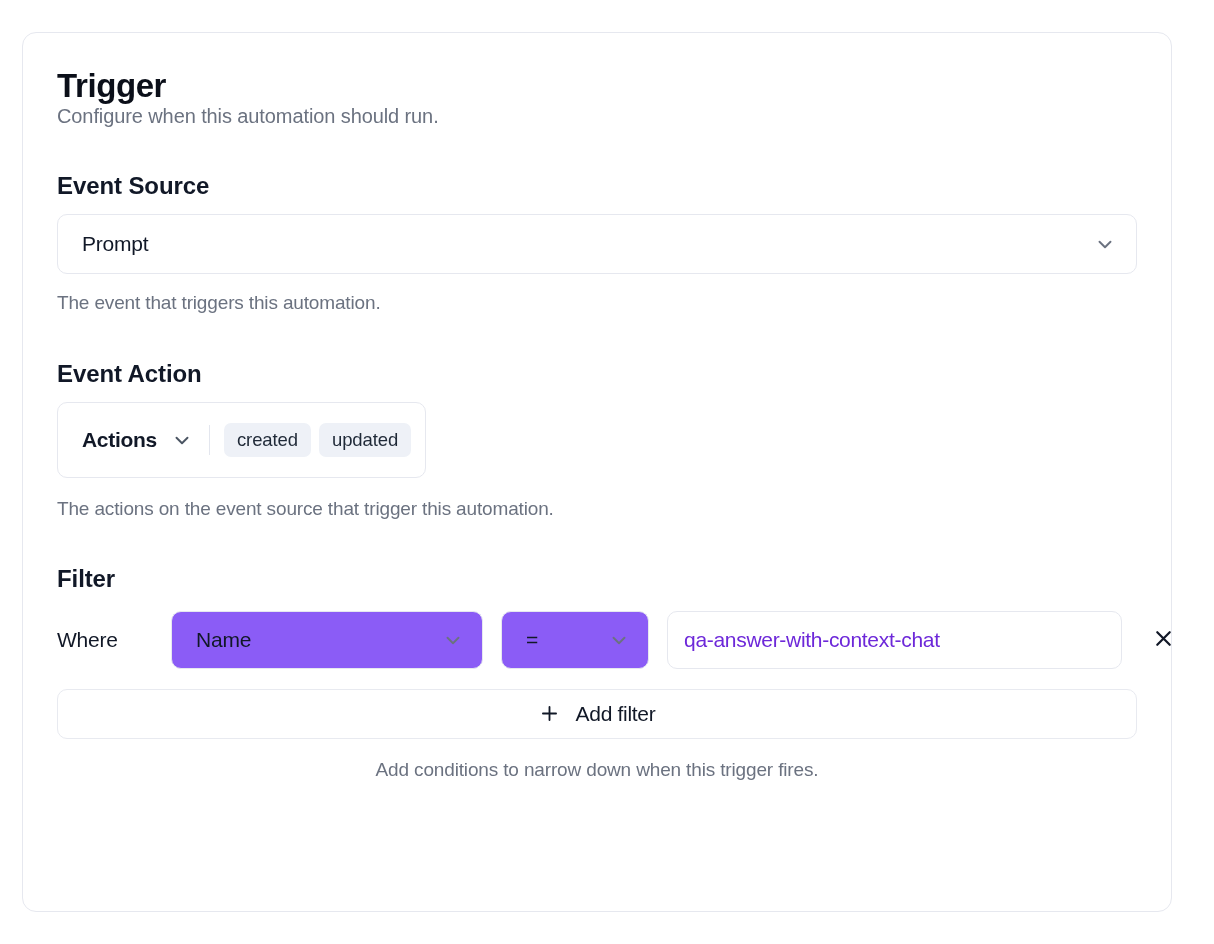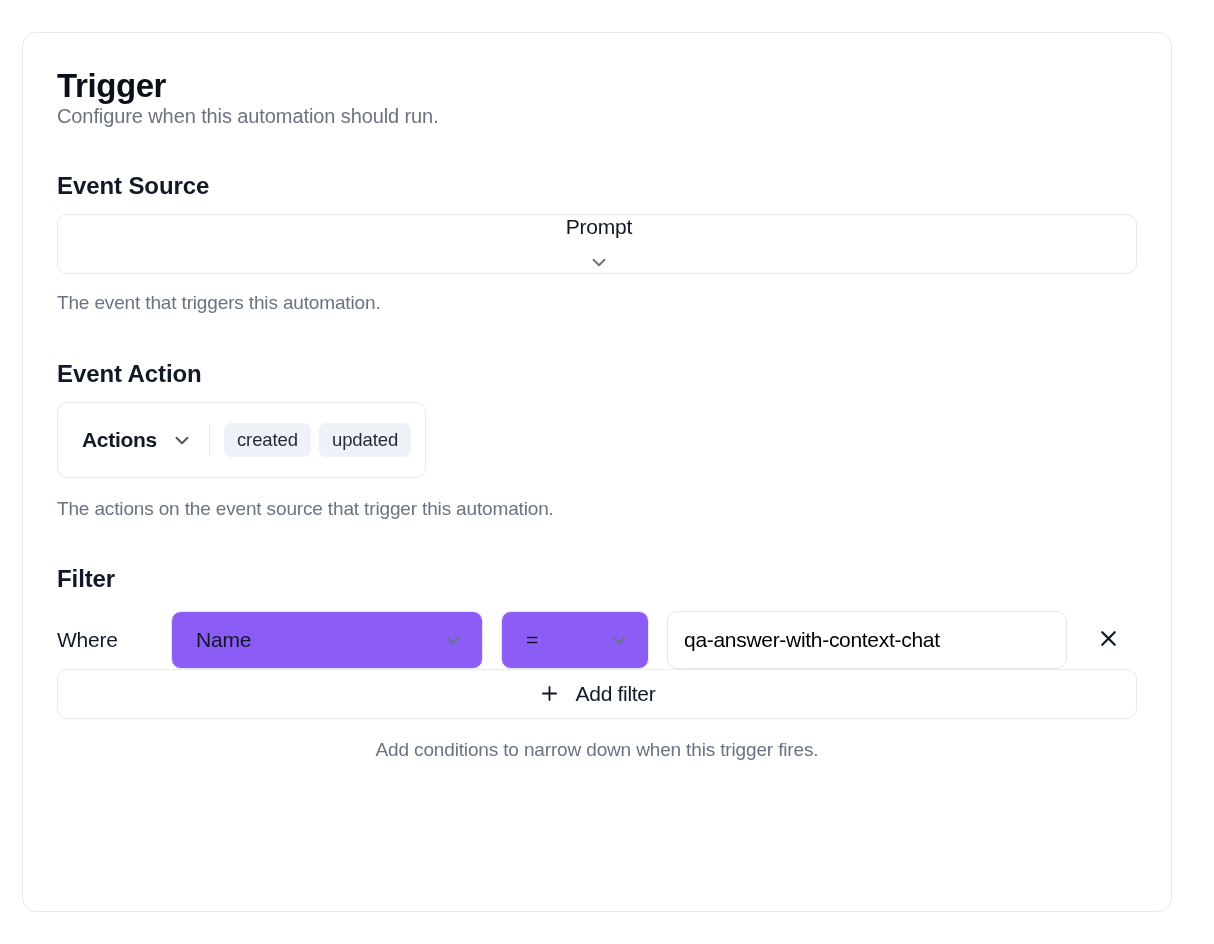--- a/index.html
+++ b/index.html
@@ -60,21 +60,20 @@
     margin-top: 14px;
     height: 60px;
     width: 100%;
     border: 1px solid #e6e8ef;
     border-radius: 10px;
     background: #ffffff;
     display: flex;
     align-items: center;
     justify-content: space-between;
     padding: 0 20px 0 24px;
-    flex-direction: column;
   }
   .select-value {
     font-size: 21px;
     color: #111827;
     letter-spacing: -0.2px;
   }
 
   .chev {
     width: 22px;
     height: 22px;
@@ -170,28 +169,28 @@
   }
   .filter-select.field { width: 312px; }
   .filter-select.op { width: 148px; }
   .filter-select-value {
     font-size: 21px;
     color: #111827;
     letter-spacing: -0.2px;
   }
   .filter-value-input {
     height: 58px;
-    width: 400px;
+    width: 455px;
     flex: none;
     border: 1px solid #e6e8ef;
     border-radius: 10px;
     background: #ffffff;
     font-family: "Liberation Sans", sans-serif;
     font-size: 21px;
-    color: #000000;
+    color: #6d28d9;
     letter-spacing: -0.3px;
     padding: 0 16px;
   }
 
   .remove-btn {
     width: 38px;
     height: 38px;
     flex: none;
     display: flex;
     align-items: center;
@@ -202,20 +201,21 @@
     margin-left: 4px;
   }
   .remove-btn svg { width: 23px; height: 23px; }
   .remove-btn path {
     stroke: #111827;
     stroke-width: 2.3;
     stroke-linecap: round;
   }
 
   .add-filter-btn {
+    margin-top: 20px;
     width: 100%;
     height: 50px;
     border: 1px solid #e8eaf0;
     border-radius: 10px;
     background: #ffffff;
     display: flex;
     align-items: center;
     justify-content: center;
     gap: 16px;
     cursor: pointer;

